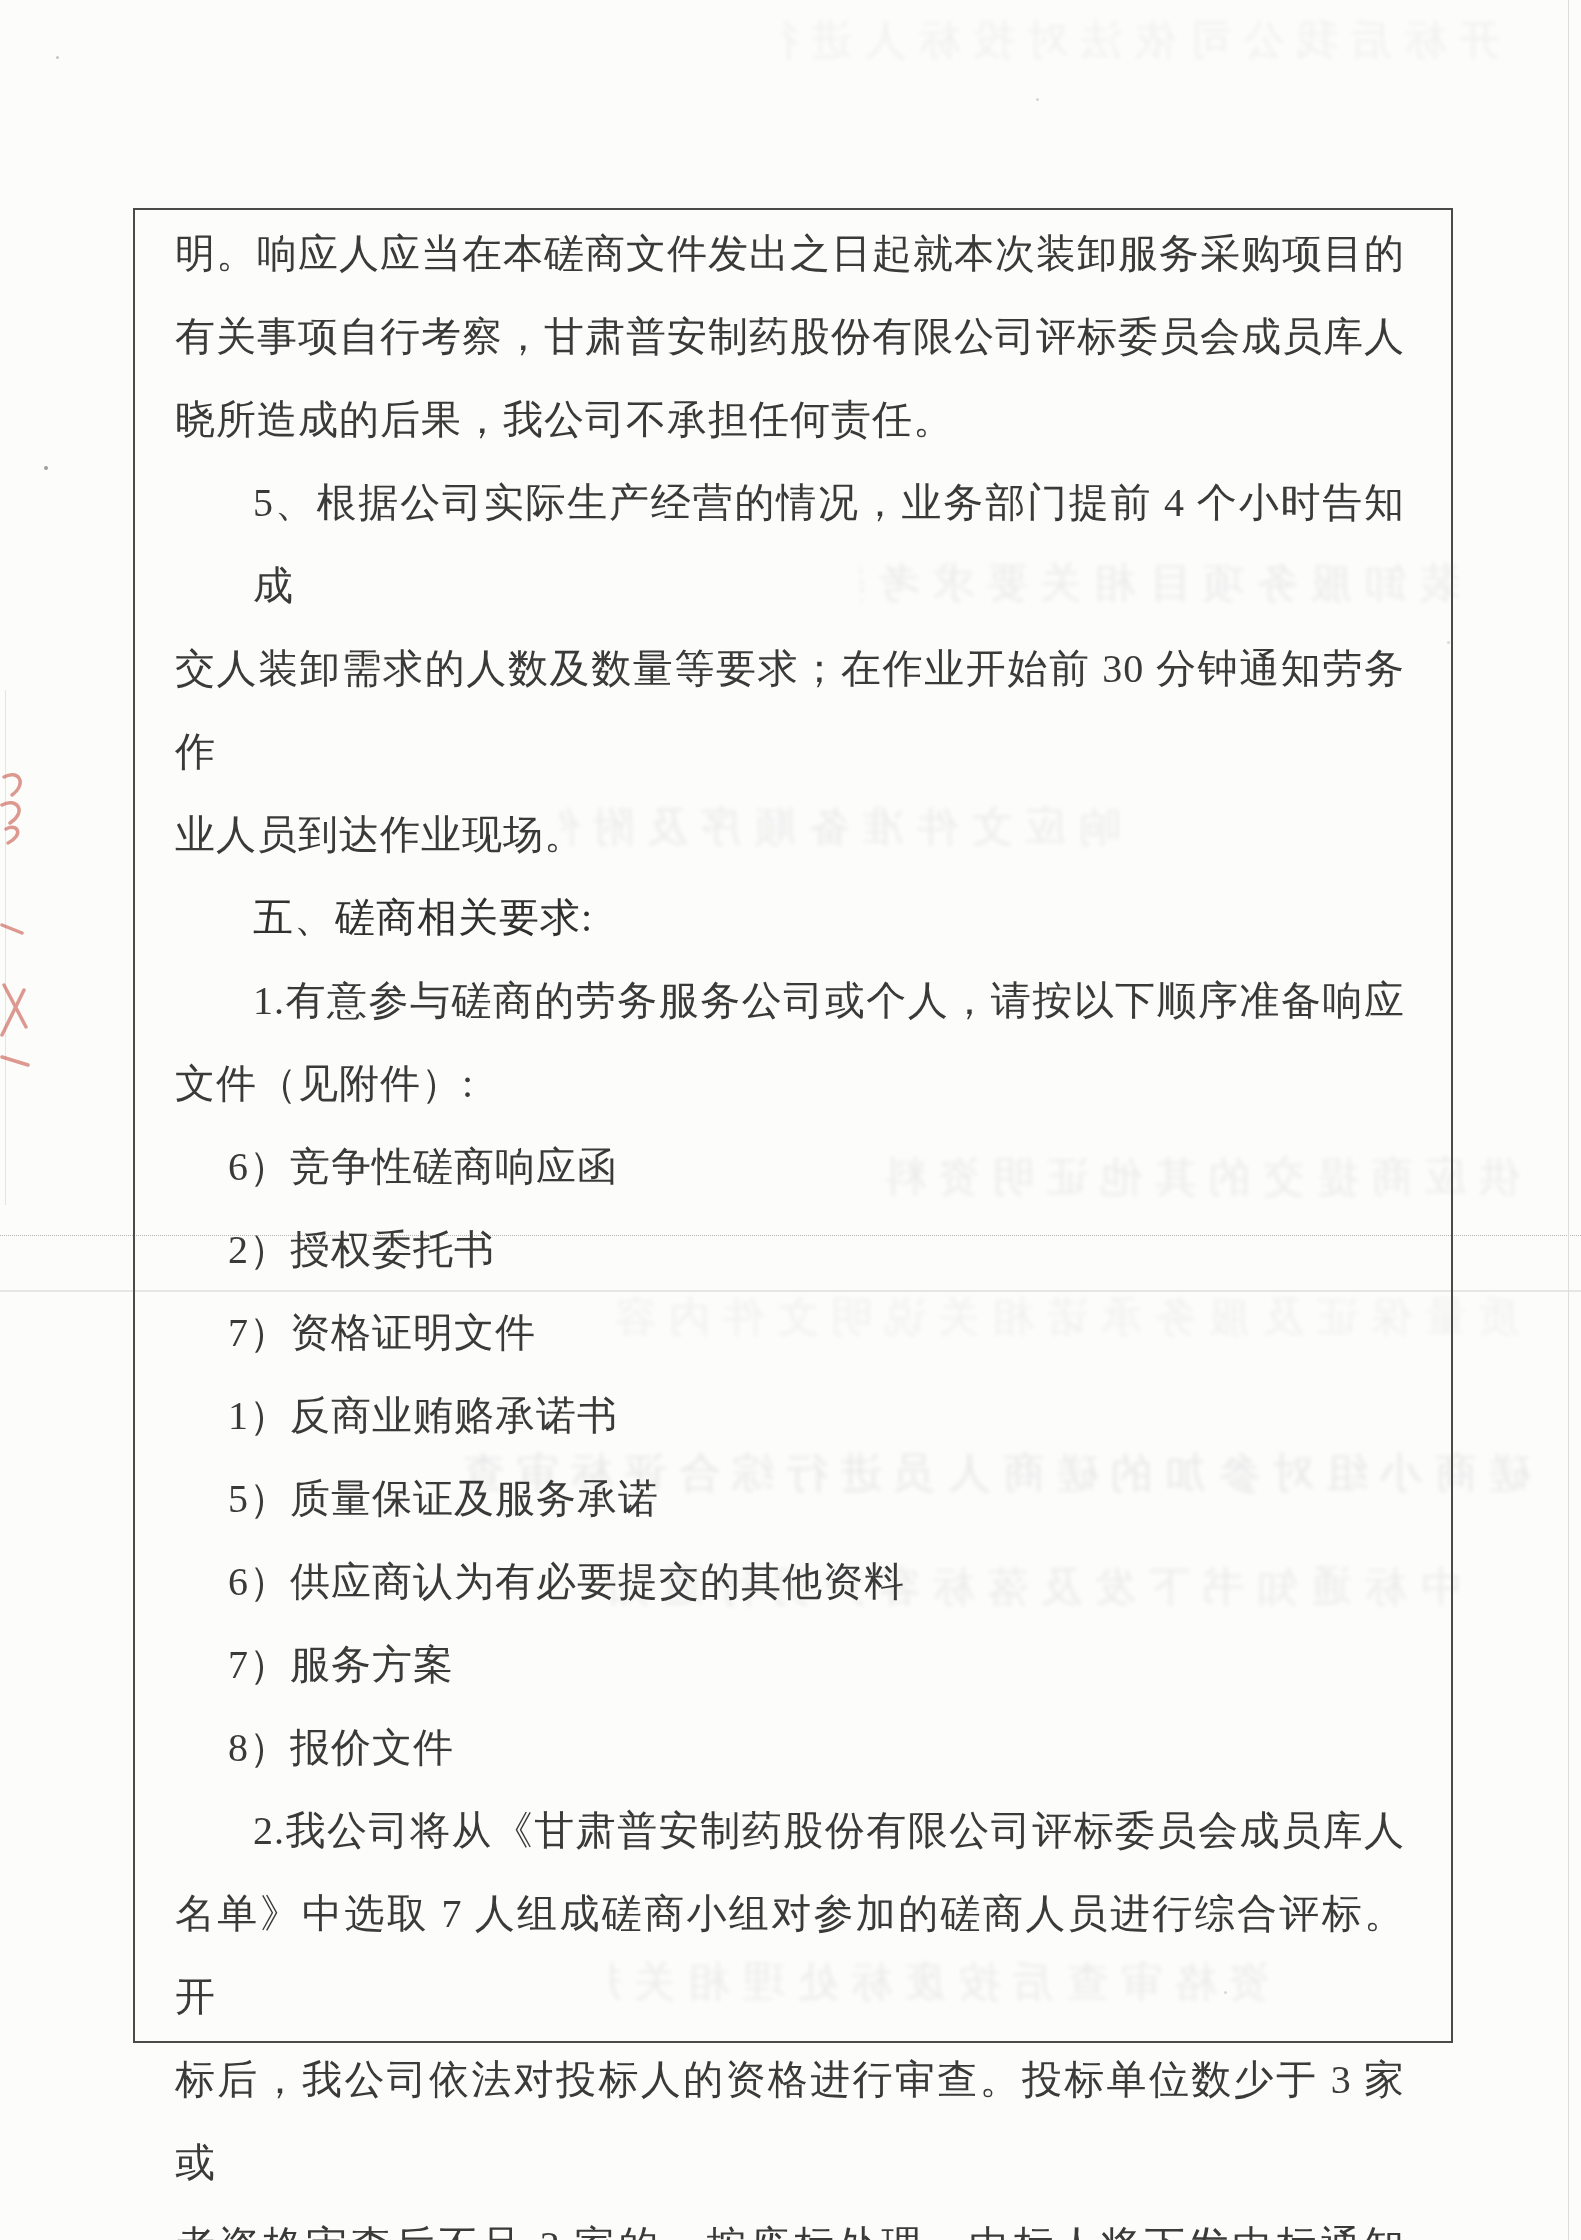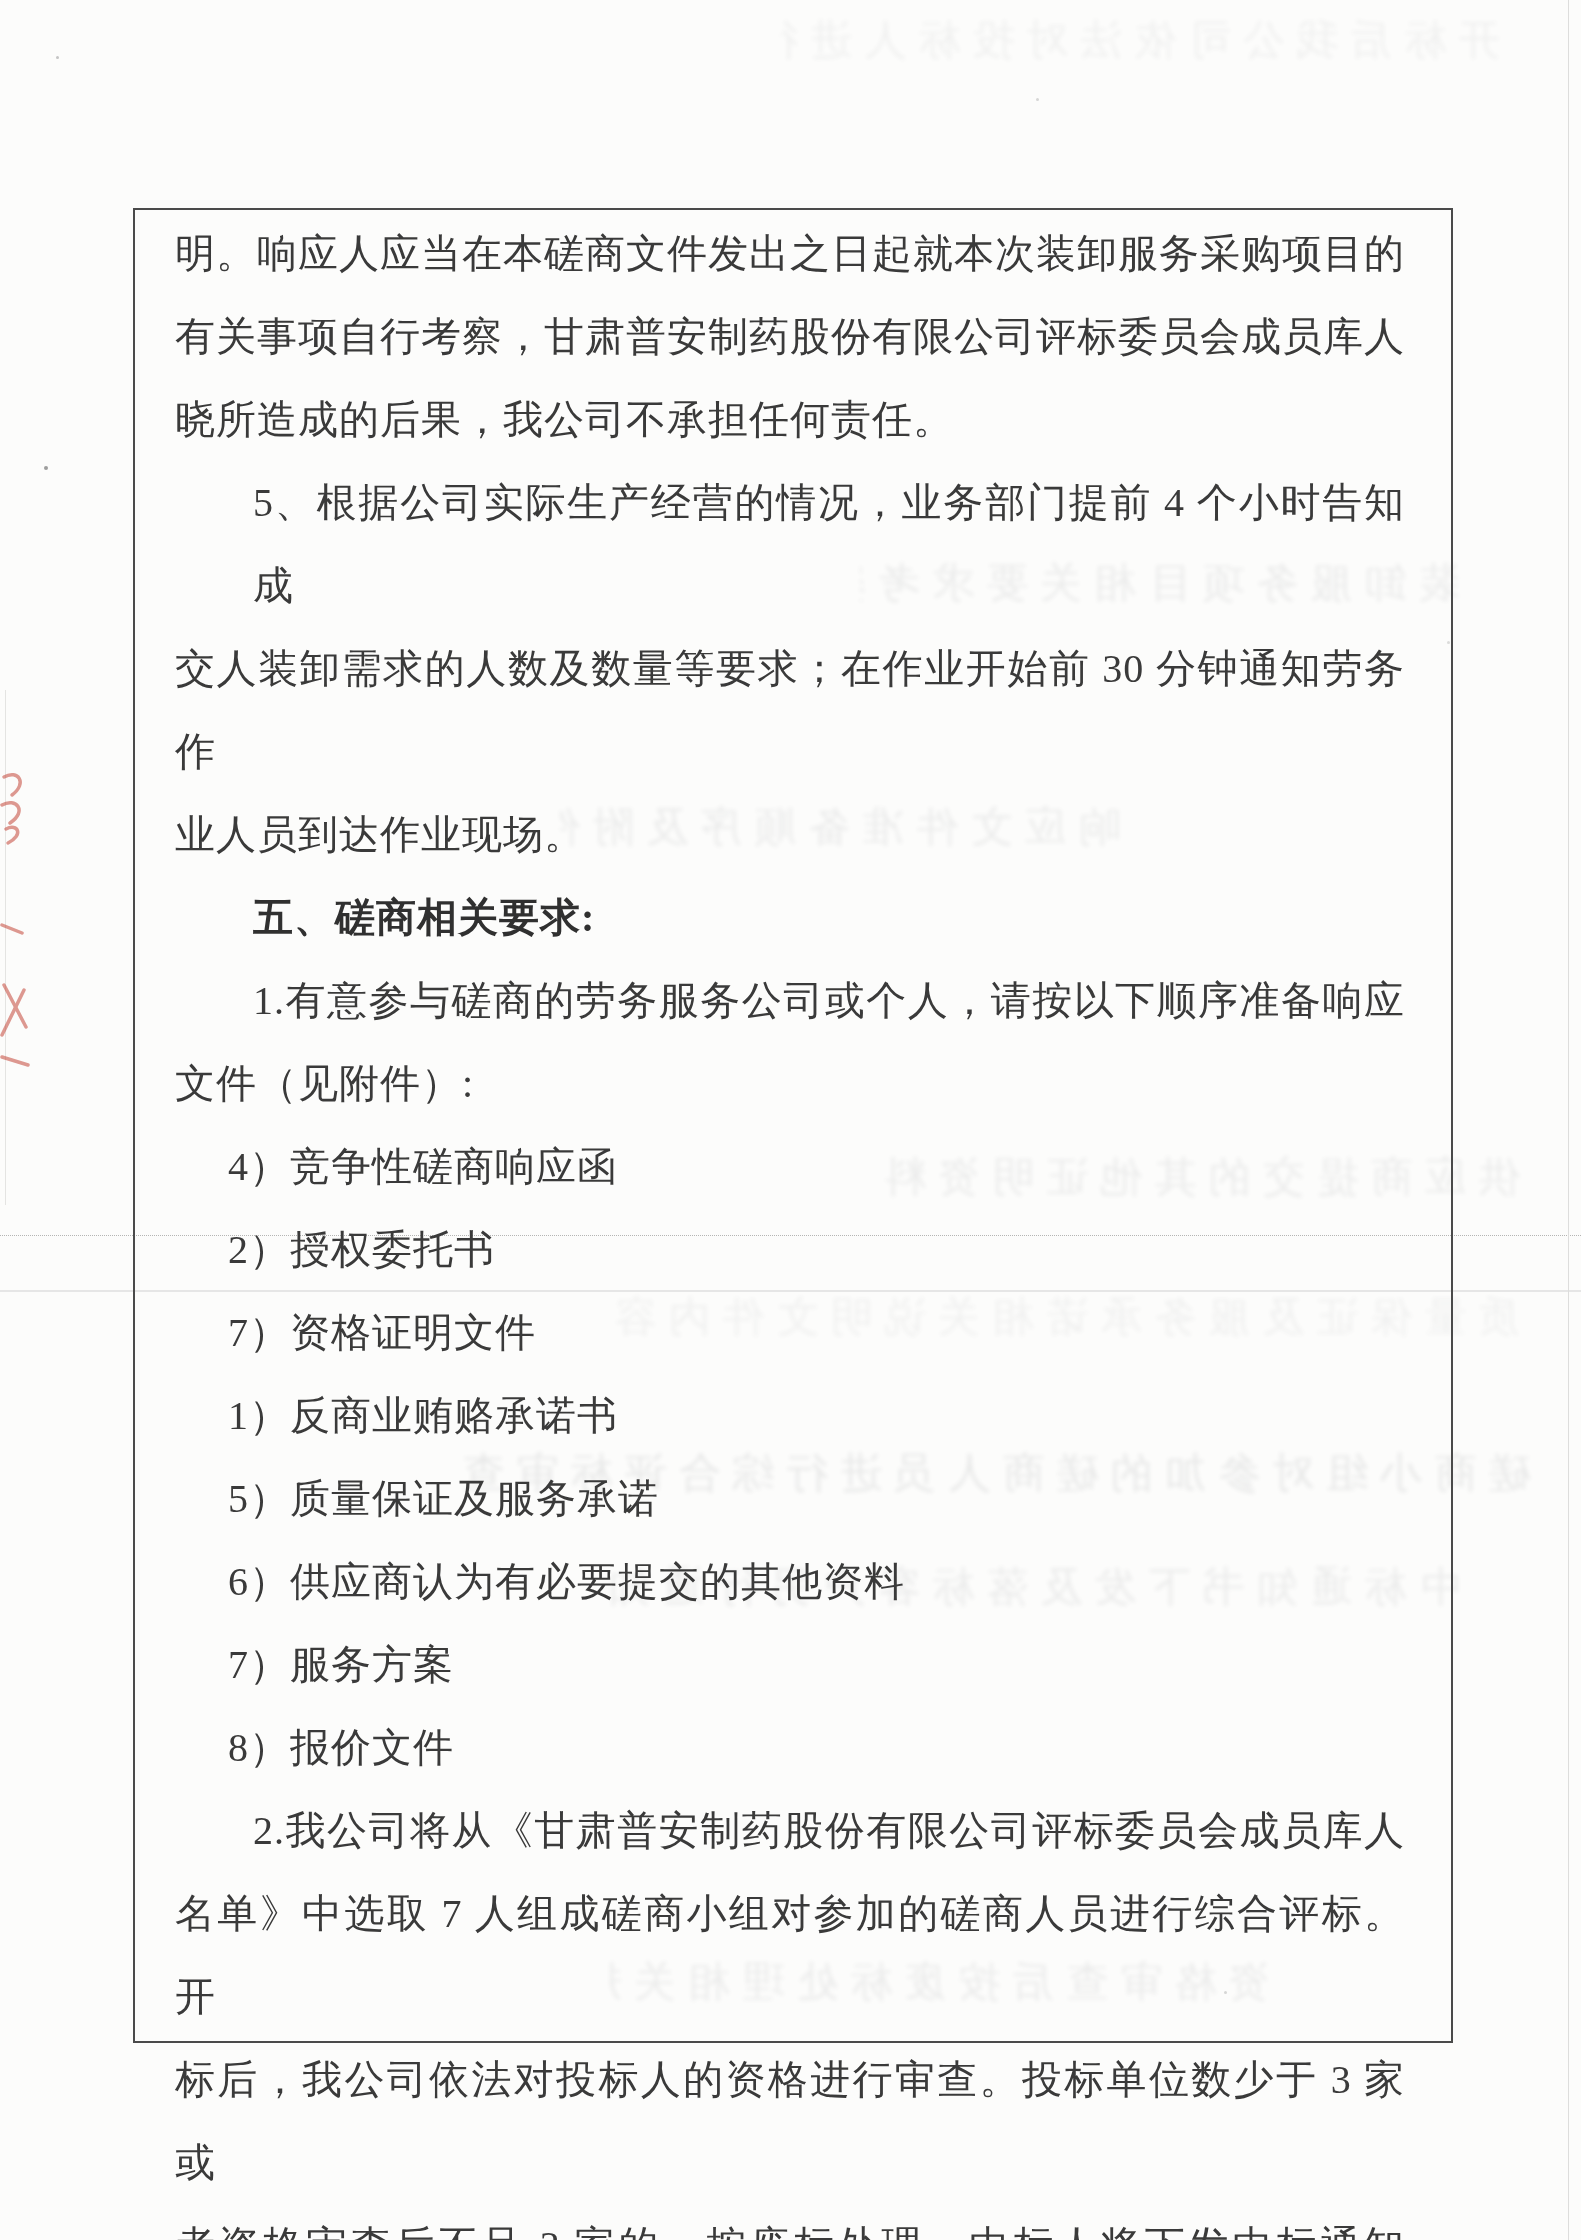--- a/index.html
+++ b/index.html
@@ -16,21 +16,21 @@
     padding:2px 46px 0 40px;
     background:transparent;
   }
   .line{
     font-size:40px;line-height:83px;color:#3a3a3a;
     letter-spacing:1px;
   }
   .fill{text-align:justify;text-align-last:justify;text-justify:inter-character;}
   .indent{padding-left:78px;}
   .list{padding-left:53px;}
-  .bold{font-weight:bold;color:#303030;}
+  .bold{font-weight:normal;color:#303030;}
   
   .ghost{
     position:absolute;transform:scaleX(-1);
     filter:blur(2px);opacity:.085;color:#44484e;
     font-size:42px;letter-spacing:12px;white-space:nowrap;overflow:hidden;
     line-height:70px;pointer-events:none;
   }
   .ghost.light{opacity:.06;}
   .ghost.strong{opacity:.105;}
   
@@ -88,21 +88,21 @@
 <div class="doc-frame">
   <div class="line fill">明。响应人应当在本磋商文件发出之日起就本次装卸服务采购项目的</div>
   <div class="line fill">有关事项自行考察，甘肃普安制药股份有限公司评标委员会成员库人</div>
   <div class="line">晓所造成的后果，我公司不承担任何责任。</div>
   <div class="line fill indent">5、根据公司实际生产经营的情况，业务部门提前 4 个小时告知成</div>
   <div class="line fill">交人装卸需求的人数及数量等要求；在作业开始前 30 分钟通知劳务作</div>
   <div class="line">业人员到达作业现场。</div>
   <div class="line indent bold">五、磋商相关要求:</div>
   <div class="line fill indent">1.有意参与磋商的劳务服务公司或个人，请按以下顺序准备响应</div>
   <div class="line">文件（见附件）:</div>
-  <div class="line list">4）竞争性磋商响应函</div>
+  <div class="line list">6）竞争性磋商响应函</div>
   <div class="line list">2）授权委托书</div>
   <div class="line list">7）资格证明文件</div>
   <div class="line list">1）反商业贿赂承诺书</div>
   <div class="line list">5）质量保证及服务承诺</div>
   <div class="line list">6）供应商认为有必要提交的其他资料</div>
   <div class="line list">7）服务方案</div>
   <div class="line list">8）报价文件</div>
   <div class="line fill indent">2.我公司将从《甘肃普安制药股份有限公司评标委员会成员库人</div>
   <div class="line fill">名单》中选取 7 人组成磋商小组对参加的磋商人员进行综合评标。开</div>
   <div class="line fill">标后，我公司依法对投标人的资格进行审查。投标单位数少于 3 家或</div>

